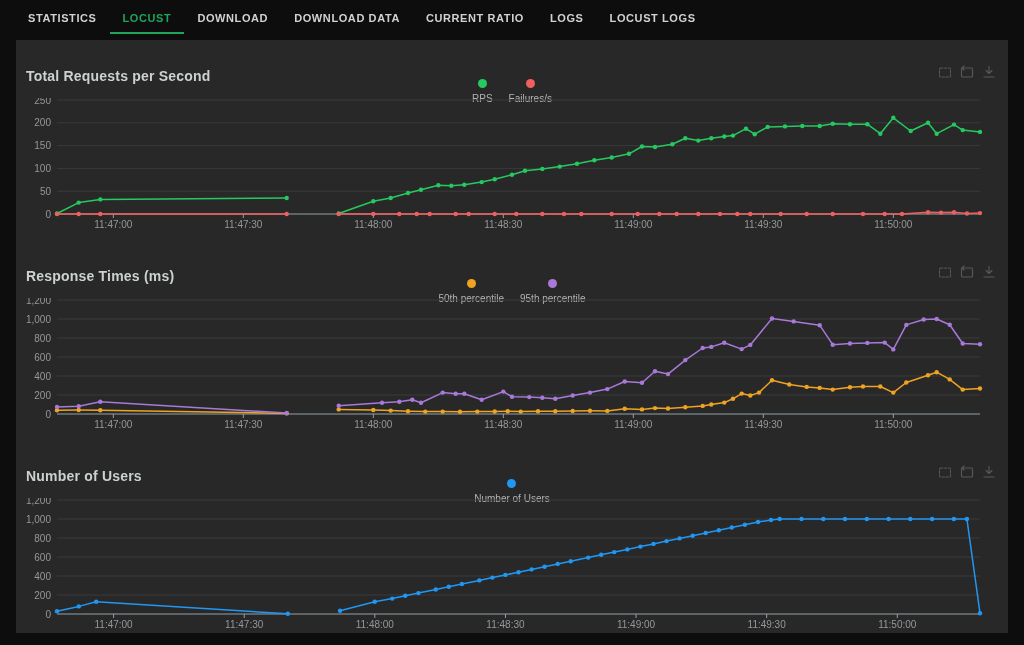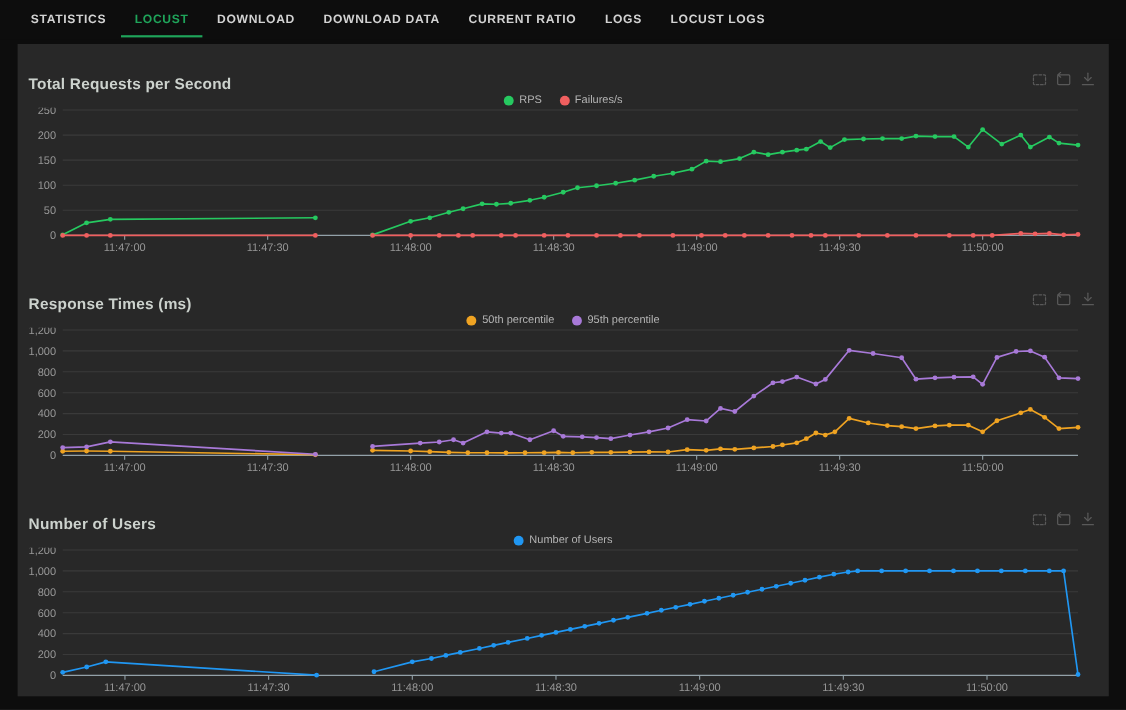--- a/index.html
+++ b/index.html
@@ -22,21 +22,21 @@
   .panel{
     margin:4px 16px 12px;height:593px;box-sizing:border-box;
     background:#282828;padding-top:4px;
   }
   .chart-section{margin-bottom:22px;}
   .chart-header{position:relative;height:24px;display:flex;align-items:flex-end;padding:0 10px;margin-top:16px;}
   .chart-title{margin:0;font-size:14px;font-weight:600;color:#ccd2cd;letter-spacing:.2px;}
   .toolbox{position:absolute;right:12px;top:5px;display:flex;gap:8px;}
   .tb-icon{width:14px;height:14px;opacity:.5;cursor:pointer;}
   .legend{height:14px;display:flex;justify-content:center;align-items:center;gap:16px;}
-  .legend-item{display:flex;align-items:center;gap:5px;font-size:10px;color:#b4b4b4;cursor:pointer;}
+  .legend-item{display:flex;align-items:center;gap:5px;font-size:10px;color:#b4b4b4;cursor:pointer;flex-direction:column;}
   .legend-dot{width:9px;height:9px;border-radius:50%;flex:none;}
   svg.plot{display:block;width:992px;height:140px;margin:0 auto;}
   svg.plot text{font-family:"Liberation Sans",sans-serif;font-size:10px;fill:#979797;}
 </style>
 </head>
 <body>
 
 <nav class="topnav">
     <button class="tab">STATISTICS</button>
     <button class="tab active">LOCUST</button>

